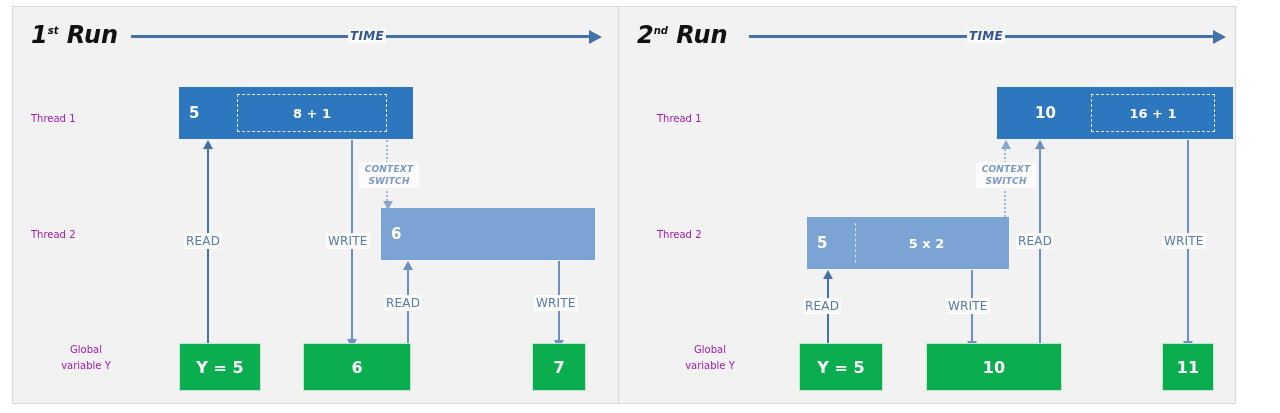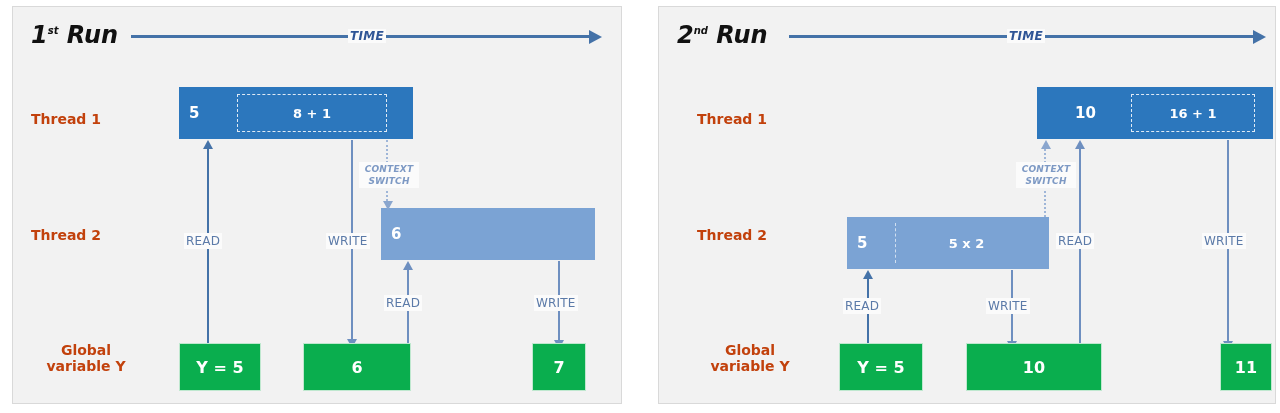--- a/index.html
+++ b/index.html
@@ -21,21 +21,21 @@
   }
   .panel {
     position: absolute;
     top: 6px;
     height: 398px;
     background: #f2f2f2;
     border: 1px solid #d9d9d9;
     box-sizing: border-box;
   }
   #panel-run1 { left: 12px;  width: 610px; }
-  #panel-run2 { left: 658px; width: 618px; }
+  #panel-run2 { left: 618px; width: 618px; }
 
   .panel-inner {
     position: absolute;
     inset: 0;
   }
 
   
   .run-title {
     position: absolute;
     font-family: "DejaVu Sans", sans-serif;
@@ -79,23 +79,23 @@
     background: #fbfbfb;
     padding: 0 2px;
     letter-spacing: 0.3px;
     white-space: nowrap;
   }
 
   
   .row-label {
     position: absolute;
     font-family: "DejaVu Sans", sans-serif;
-    font-weight: bold;
-    font-size: 14px;
-    color: #c2410c;
+    font-weight: normal;
+    font-size: 10px;
+    color: #a21caf;
     line-height: 16px;
     white-space: pre-line;
     text-align: center;
   }
 
   
   .tblock {
     position: absolute;
     box-sizing: border-box;
     display: flex;
@@ -320,18 +320,18 @@
       </div>
       <div class="op-label" style="left:397px; top:226px;">READ</div>
 
       <div class="conn down" style="left:568px; top:133px; height:202px;">
         <span class="head"></span>
       </div>
       <div class="op-label" style="left:543px; top:226px;">WRITE</div>
 
       <div class="gbox" style="left:180px; top:336px; width:84px; height:48px;">Y = 5</div>
       <div class="gbox" style="left:307px; top:336px; width:136px; height:48px;">10</div>
-      <div class="gbox" style="left:543px; top:336px; width:52px; height:48px;margin-left:18px;">11</div>
+      <div class="gbox" style="left:543px; top:336px; width:52px; height:48px;">11</div>
 
     </div>
   </div>
 
 </div>
 
 </body></html>

